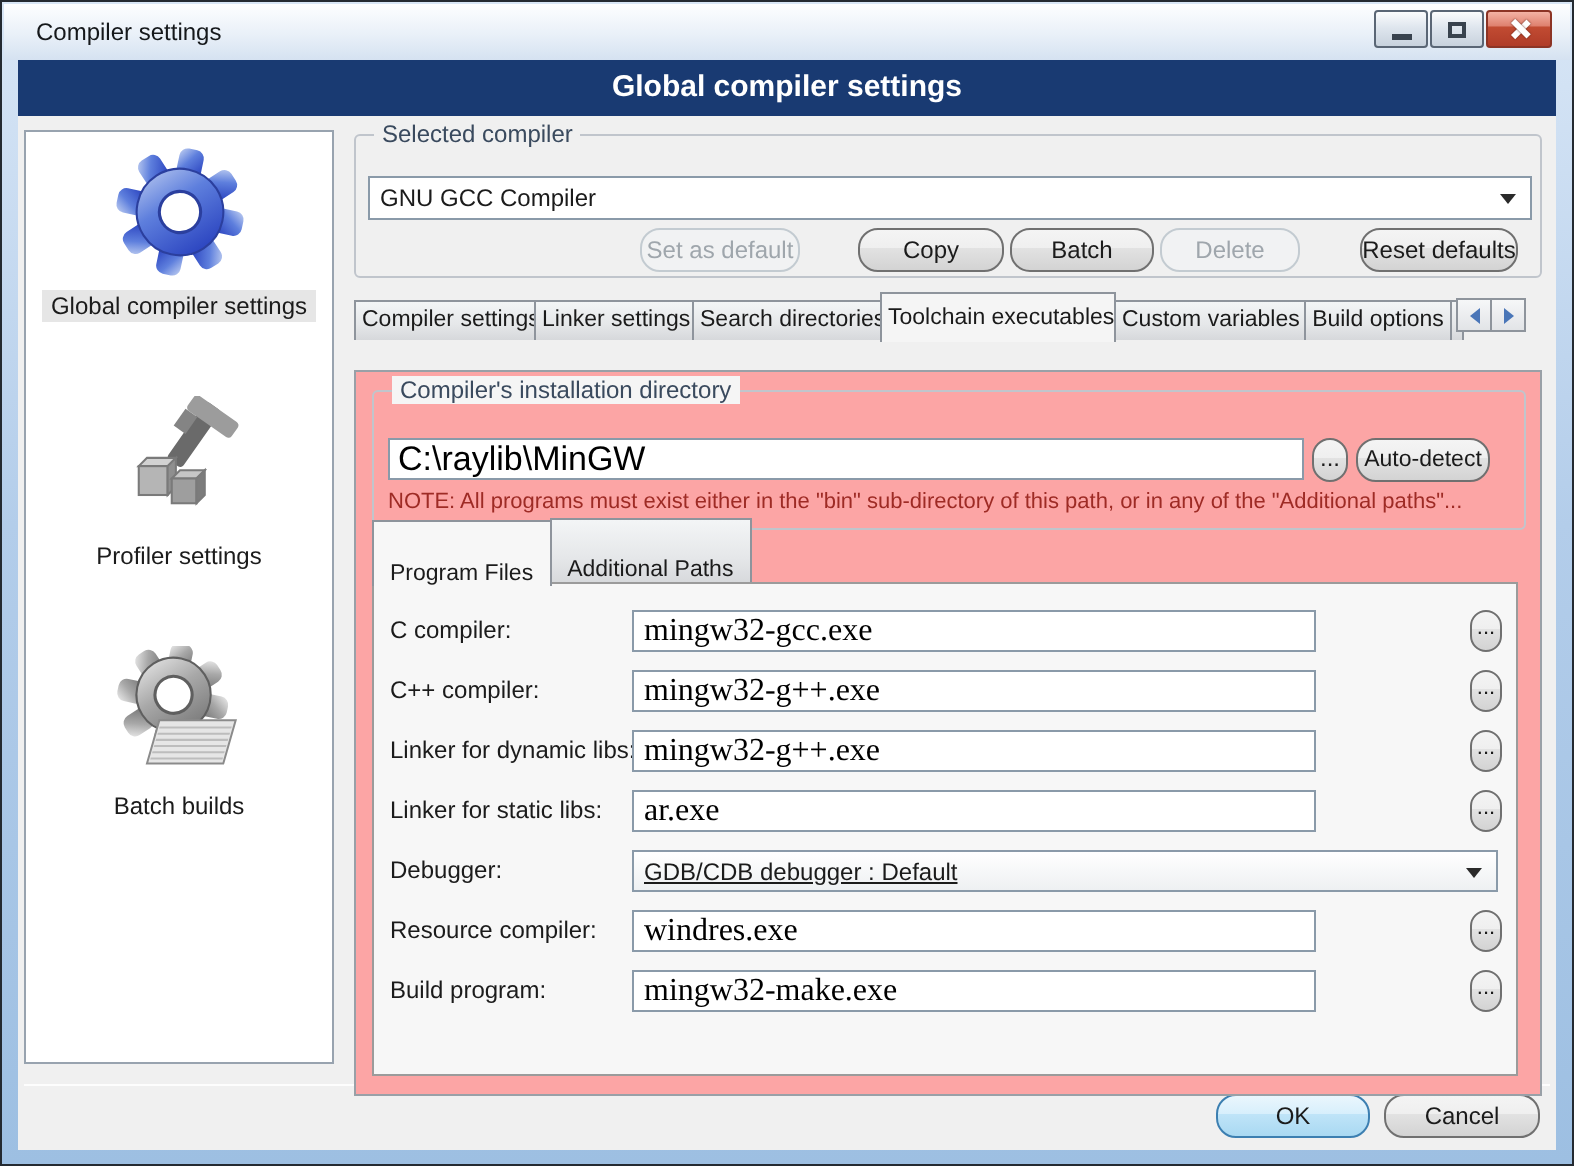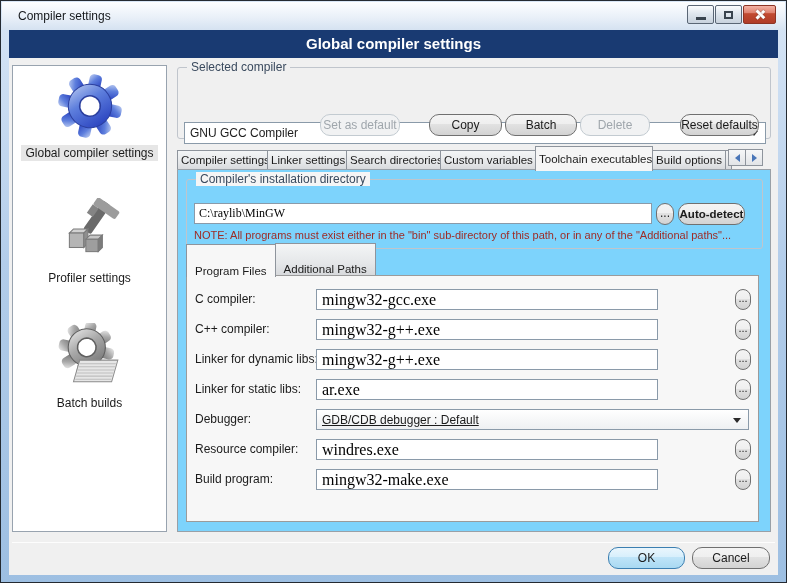--- a/index.html
+++ b/index.html
@@ -43,21 +43,21 @@
   .group { position:absolute; border:1px solid #c0c5cc; border-radius:3px; }
   .group-label { position:absolute; top:-8px; left:9px; padding:0 4px; font-size:12px; color:#3a4a5e; }
   .g1 .group-label { background:#f0f0f0; }
   .g2 .group-label { background:#f5f5f5; }
 
   .g1 { left:168px; top:37px; width:594px; height:72px; }
   .combo { position:absolute; background:#fff; border:1px solid #8a9aa9; display:flex;
            align-items:center; padding-left:5px; font-size:12px; cursor:default; }
   .combo .arrow { position:absolute; right:7px; top:50%; margin-top:-2px; width:0; height:0;
            border-left:4px solid transparent; border-right:4px solid transparent; border-top:5px solid #2a2a2a; }
-  .combo-main { left:6px; top:20px; width:582px; height:22px;margin-top:34px; }
+  .combo-main { left:6px; top:20px; width:582px; height:22px; }
 
   .btn { position:absolute; height:22px; border:1px solid #707070; border-radius:10px;
          font-size:12px; text-align:center; line-height:20px; color:#1b1b1b; cursor:default;
          background:linear-gradient(180deg,#f4f4f4,#efefef 45%,#e2e2e2 46%,#d3d3d3); }
   .btn.disabled { border-color:#c3cbd1; color:#9fa6ac; background:#f1f2f3; }
   .b-setdef { left:142px; top:46px; width:80px; }
   .b-copy   { left:251px; top:46px; width:73px; }
   .b-rename { left:327px; top:46px; width:72px; }
   .b-delete { left:402px; top:46px; width:70px; }
   .b-reset  { left:502px; top:46px; width:79px; }
@@ -76,28 +76,28 @@
   .tab-arrows { position:absolute; right:8px; bottom:4px; display:flex; }
   .arrow-btn { width:18px; height:17px; border:1px solid #8e949c; margin-left:-1px;
                background:linear-gradient(180deg,#f6f7f8,#e2e4e7); display:flex;
                align-items:center; justify-content:center; }
   .tri-left { width:0; height:0; border-top:4px solid transparent; border-bottom:4px solid transparent;
               border-right:5px solid #4a76b8; }
   .tri-right { width:0; height:0; border-top:4px solid transparent; border-bottom:4px solid transparent;
               border-left:5px solid #4a76b8; }
 
   
-  .tabpage { position:absolute; left:168px; top:139px; width:594px; height:363px;
-             background:#7dd3fc; border:1px solid #99a0a7; z-index:2; }
+  .tabpage { position:absolute; left:168px; top:155px; width:594px; height:363px;
+             background:#fca5a5; border:1px solid #99a0a7; z-index:2; }
   .g2 { left:8px; top:9px; width:577px; height:70px; }
   .dir-input { position:absolute; left:7px; top:23px; width:458px; height:21px;
-               border:1px solid #8a9aa9; background:#fff; font-size:12px; padding:0 4px;
-               font-family:Liberation Serif, serif; }
+               border:1px solid #8a9aa9; background:#fff; font-size:17px; padding:0 4px;
+               font-family:Liberation Sans, sans-serif; }
   .b-browse-dir { left:469px; top:23px; width:18px; height:22px; line-height:18px; }
-  .b-auto { left:491px; top:23px; width:67px; height:22px; font-size:11.5px;font-weight:bold; }
+  .b-auto { left:491px; top:23px; width:67px; height:22px; font-size:11.5px; }
   .note { position:absolute; left:7px; top:49px; font-size:11px; color:#9e2b25; white-space:nowrap; }
 
   .subtabs { position:absolute; left:8px; top:84px; display:flex; align-items:flex-end; height:22px; }
   .subtab { height:19px; border:1px solid #8e949c; border-bottom:none; margin-right:-1px;
             background:linear-gradient(180deg,#f3f5f6,#e5e7e9 60%,#d6d8db);
             font-size:11.5px; line-height:18px; padding:16px 8px; cursor:default; white-space:nowrap; }
   .subtab.active { height:22px; line-height:21px; background:#f7f7f7; margin-bottom:-1px; position:relative; z-index:3; }
   .subpage { position:absolute; left:8px; top:105px; width:573px; height:247px;
              background:#f7f7f7; border:1px solid #9b9b9b; z-index:2; }
   .row { position:absolute; left:0; width:100%; height:22px; }
@@ -226,22 +226,22 @@
       <div class="btn b-copy">Copy</div>
       <div class="btn b-rename">Batch</div>
       <div class="btn disabled b-delete">Delete</div>
       <div class="btn b-reset">Reset defaults</div>
     </div>
 
     <div class="tabstrip">
       <div class="tab t0">Compiler settings</div>
       <div class="tab t1">Linker settings</div>
       <div class="tab t2">Search directories</div>
+      <div class="tab t3 active">Toolchain executables</div>
       <div class="tab t4">Custom variables</div>
-      <div class="tab t3 active">Toolchain executables</div>
       <div class="tab t5">Build options</div>
       <div class="tab sliver"></div>
       <div class="tab-arrows">
         <div class="arrow-btn">
           <span class="tri-left"></span>
         </div>
         <div class="arrow-btn">
           <span class="tri-right"></span>
         </div>
       </div>

